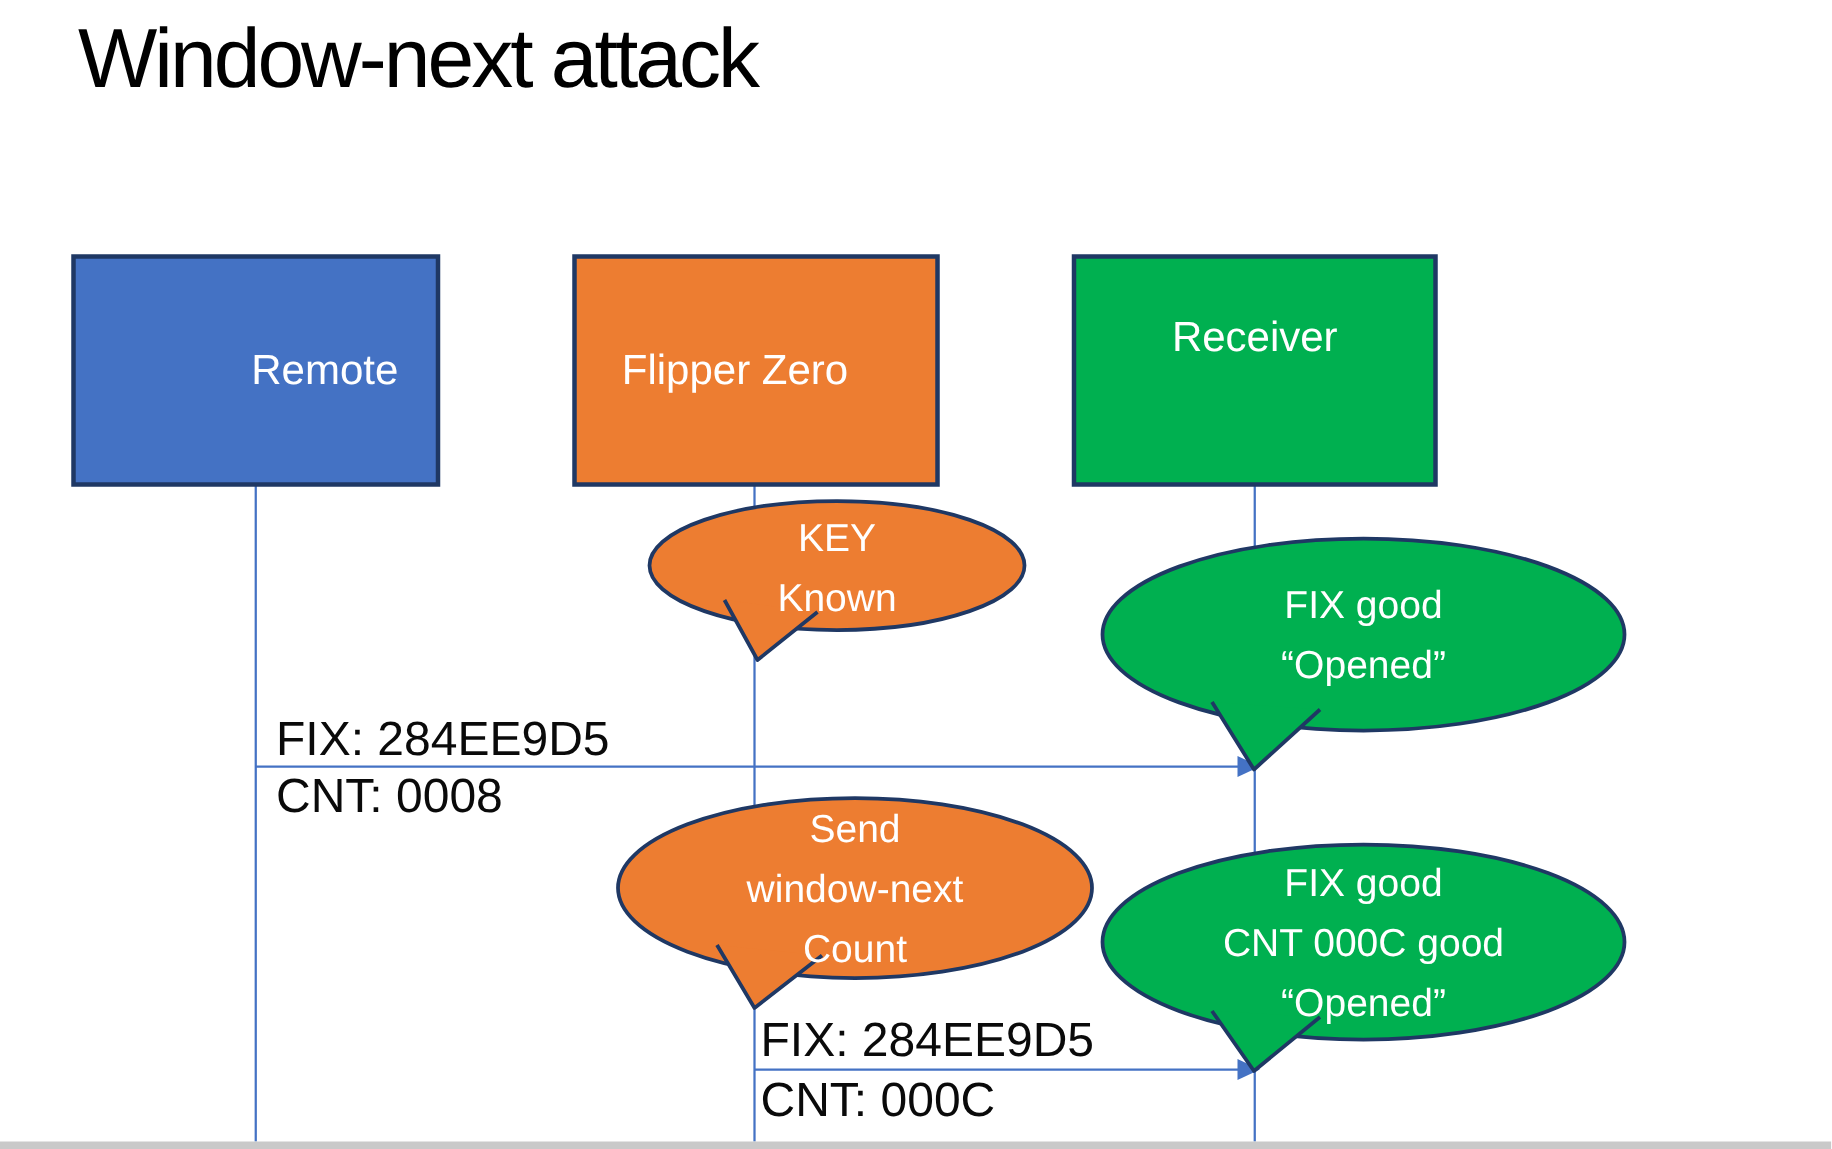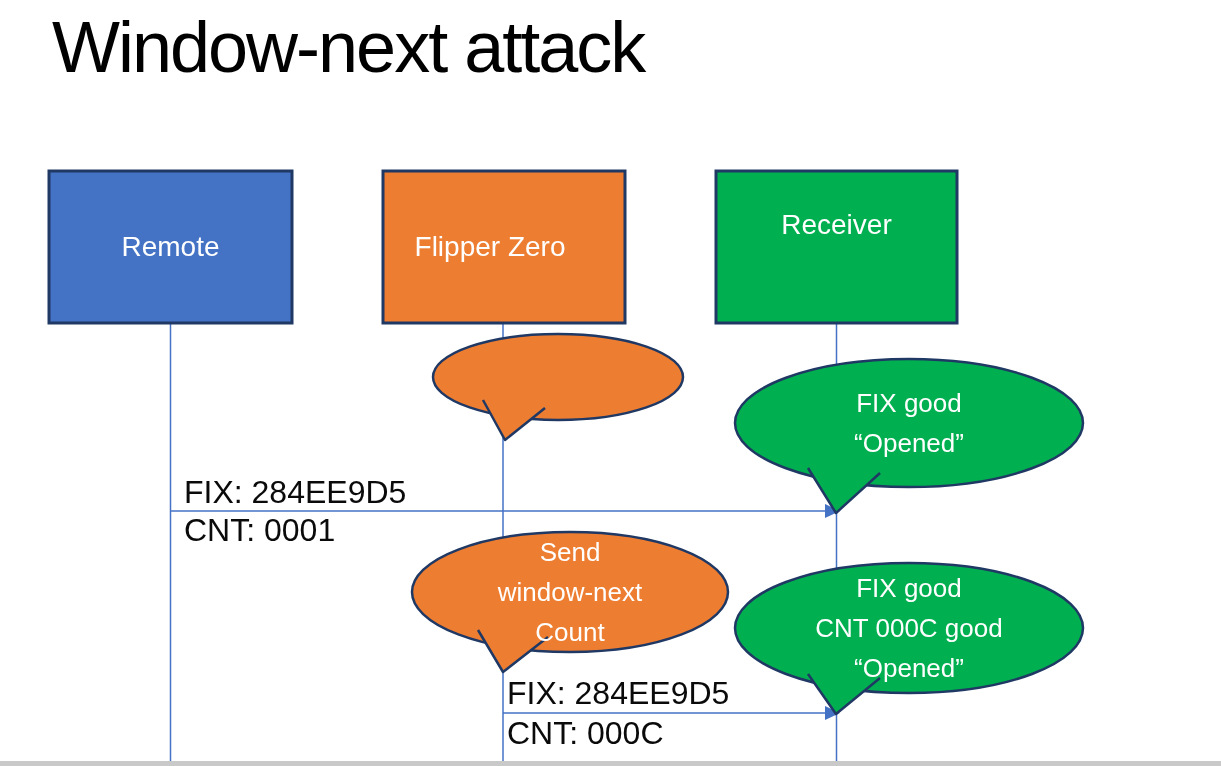--- a/index.html
+++ b/index.html
@@ -5,21 +5,21 @@
   html,body{margin:0;padding:0;background:#ffffff;}
   .slide{
     position:relative;
     width:1221px;height:766px;
     background:#ffffff;
     overflow:hidden;
     font-family:"Liberation Sans", sans-serif;
   }
   .slide-title{
     position:absolute;left:52px;top:10px;
-    font-size:72px;font-weight:300;letter-spacing:-2px;
+    font-size:56px;font-weight:300;letter-spacing:-2px;
     color:#000000;white-space:nowrap;line-height:1.05;
   }
   svg.diagram{position:absolute;left:0;top:0;}
   .overlay{position:absolute;display:flex;align-items:center;justify-content:center;text-align:center;}
   .actor-label{color:#ffffff;font-size:28px;}
   .bubble-text{color:#ffffff;font-size:26px;line-height:40px;flex-direction:column;}
   .bubble-text span{display:block;}
   .msg-label{position:absolute;color:#0a0a0a;font-size:32px;white-space:nowrap;line-height:30px;}
   .bottom-bar{position:absolute;left:0;top:761px;width:1221px;height:5px;background:#c9c9c9;}
 </style>
@@ -51,38 +51,42 @@
     <ellipse cx="909" cy="423" rx="174" ry="64" stroke-width="2.5" fill="#00B050" stroke="#1F3864"></ellipse>
     <path d="M808,468 L836,513 L880,473" stroke-width="2.5" stroke-linejoin="round" fill="#00B050" stroke="#1F3864"></path>
 
     <ellipse cx="570" cy="592" rx="158" ry="60" stroke-width="2.5" fill="#ED7D31" stroke="#1F3864"></ellipse>
     <path d="M478,630 L503,672 L548,637" stroke-width="2.5" stroke-linejoin="round" fill="#ED7D31" stroke="#1F3864"></path>
 
     <ellipse cx="909" cy="628" rx="174" ry="65" stroke-width="2.5" fill="#00B050" stroke="#1F3864"></ellipse>
     <path d="M808,674 L836,714 L880,678" stroke-width="2.5" stroke-linejoin="round" fill="#00B050" stroke="#1F3864"></path>
   </svg>
 
-  <div class="overlay actor-label" style="left:49px;top:171px;width:243px;height:152px;">Remote</div>
+  <div class="overlay actor-label" style="left:49px;top:171px;width:243px;height:152px;padding-left:46px;">Remote</div>
   <div class="overlay actor-label" style="left:383px;top:171px;width:214px;height:152px;text-align:right;">Flipper Zero</div>
   <div class="overlay actor-label" style="left:716px;top:171px;width:241px;height:108px;">Receiver</div>
 
+  <div class="overlay bubble-text" style="left:433px;top:338px;width:250px;height:80px;">
+    <span>KEY</span>
+    <span>Known</span>
+  </div>
   <div class="overlay bubble-text" style="left:735px;top:363px;width:348px;height:120px;">
     <span>FIX good</span>
     <span>“Opened”</span>
   </div>
   <div class="overlay bubble-text" style="left:412px;top:532px;width:316px;height:120px;">
     <span>Send</span>
     <span>window-next</span>
     <span>Count</span>
   </div>
   <div class="overlay bubble-text" style="left:735px;top:568px;width:348px;height:120px;">
     <span>FIX good</span>
     <span>CNT 000C good</span>
     <span>“Opened”</span>
   </div>
 
   <div class="msg-label" style="left:184px;top:477px;">FIX: 284EE9D5</div>
-  <div class="msg-label" style="left:184px;top:515px;">CNT: 0001</div>
+  <div class="msg-label" style="left:184px;top:515px;">CNT: 0008</div>
   <div class="msg-label" style="left:507px;top:678px;">FIX: 284EE9D5</div>
   <div class="msg-label" style="left:507px;top:718px;text-align:right;">CNT: 000C</div>
 
   <div class="bottom-bar"></div>
 </div>
 
 </body></html>

